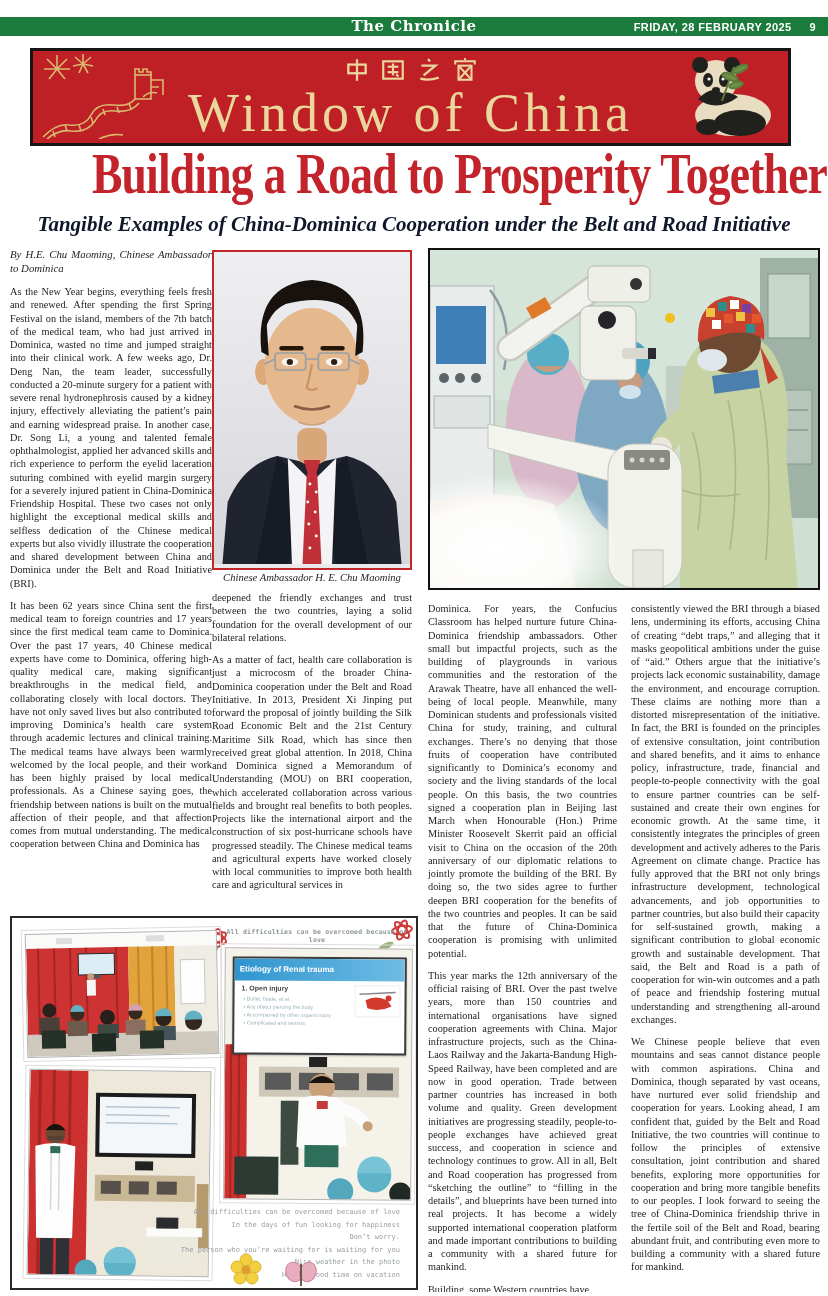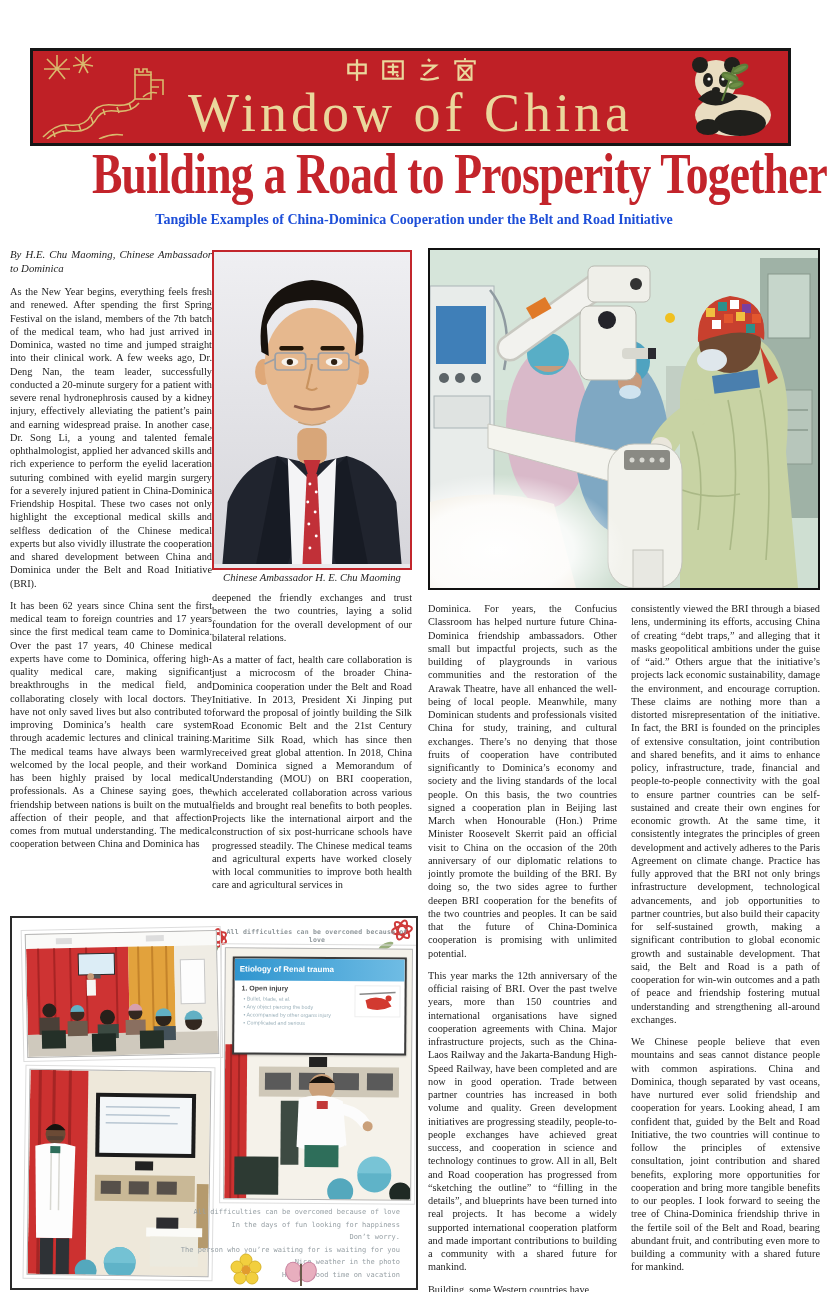--- a/index.html
+++ b/index.html
@@ -23,21 +23,21 @@
   .banner-title{color:#ead79c;font-family:"Liberation Serif", serif;font-size:54px;line-height:56px;
                 letter-spacing:4px;white-space:nowrap;}
   .wall-art{position:absolute;left:6px;top:2px;}
   .panda-art{position:absolute;right:10px;top:2px;}
 
   
   .headline-wrap{position:absolute;top:144px;left:0;right:0;text-align:center;overflow:visible;}
   .headline{display:inline-block;color:#c3242b;font-weight:bold;font-size:57px;line-height:60px;
             letter-spacing:-1px;white-space:nowrap;transform:scaleX(.80);transform-origin:center;}
   .subheadline{position:absolute;top:212px;left:0;right:0;text-align:center;
-               font-weight:bold;font-size:14px;color:#1d4ed8;}
+               font-weight:bold;font-style:italic;font-size:21px;color:#0f172a;}
 
   
   .content{position:absolute;top:248px;left:10px;right:8px;bottom:4px;display:flex;gap:10px;}
   .left-half{width:418px;display:flex;flex-direction:column;}
   .left-cols{display:flex;gap:0;height:660px;overflow:hidden;}
   .colA{width:202px;}
   .colB{width:200px;display:flex;flex-direction:column;}
   .right-half{flex:1;display:flex;flex-direction:column;}
   .right-cols{display:flex;gap:14px;margin-top:12px;flex:1;overflow:hidden;}
   .colC,.colD{flex:1;overflow:hidden;}
@@ -75,20 +75,27 @@
   .slide-bullets{margin:0 0 0 9px;padding:0;list-style:none;font-family:"Liberation Sans", sans-serif;
       font-size:5.3px;line-height:8px;color:#9bb0ba;}
   .slide-bullets li::before{content:"• ";}
   .heli{position:absolute;right:4px;top:26px;width:44px;height:30px;background:#fff;border:1px solid #eee;}
 </style>
 </head>
 <body>
 
 <div class="page">
 
+  <div class="topbar">
+    <div class="masthead">The Chronicle</div>
+    <div class="dateblock">
+      <span>FRIDAY, 28 FEBRUARY 2025</span>
+      <span>9</span>
+    </div>
+  </div>
 
   <div class="banner">
     <svg class="wall-art" width="160" height="86" viewBox="0 0 160 86">
       <g stroke="#d9b96d" fill="none" stroke-width="1.6">
         <g>
             <path d="M18 16 L18 2 M18 16 L8 6 M18 16 L28 6 M18 16 L5 16 M18 16 L31 16 M18 16 L10 26 M18 16 L26 26"></path>
         <path d="M44 11 L44 1 M44 11 L36 4 M44 11 L52 4 M44 11 L34 13 M44 11 L54 13 M44 11 L40 20 M44 11 L49 20"></path>
           </g>
         <rect x="96" y="22" width="16" height="24"></rect>
         <path d="M96 22 L96 16 L100 16 L100 19 L104 19 L104 16 L108 16 L108 19 L112 19 L112 22"></path>

